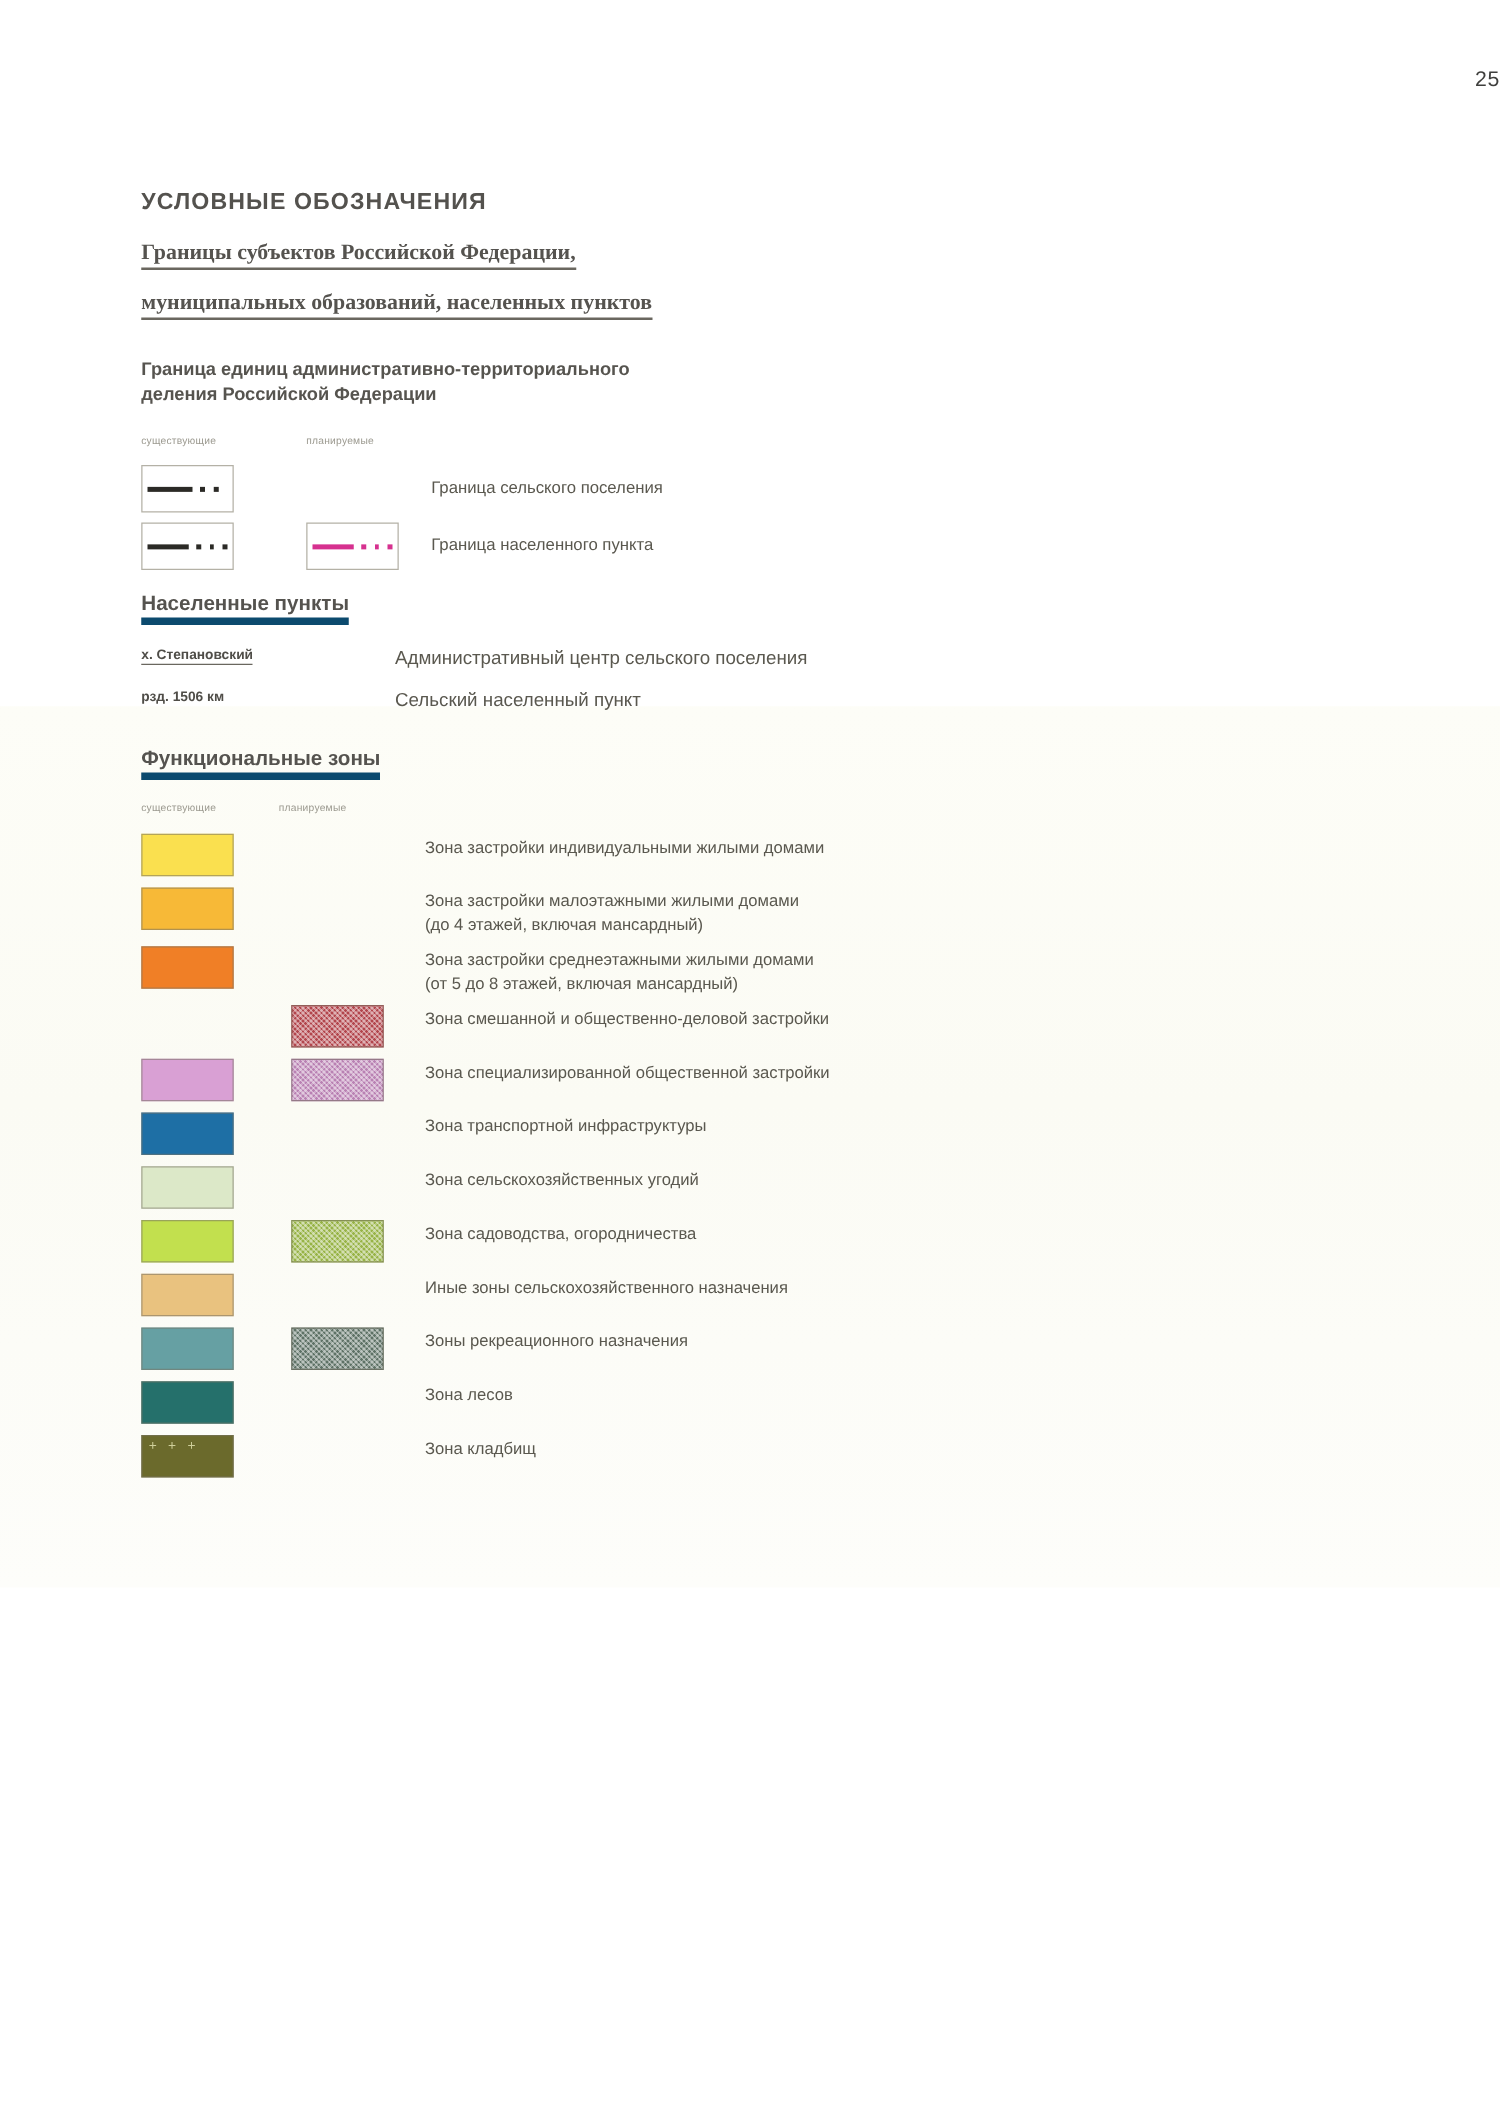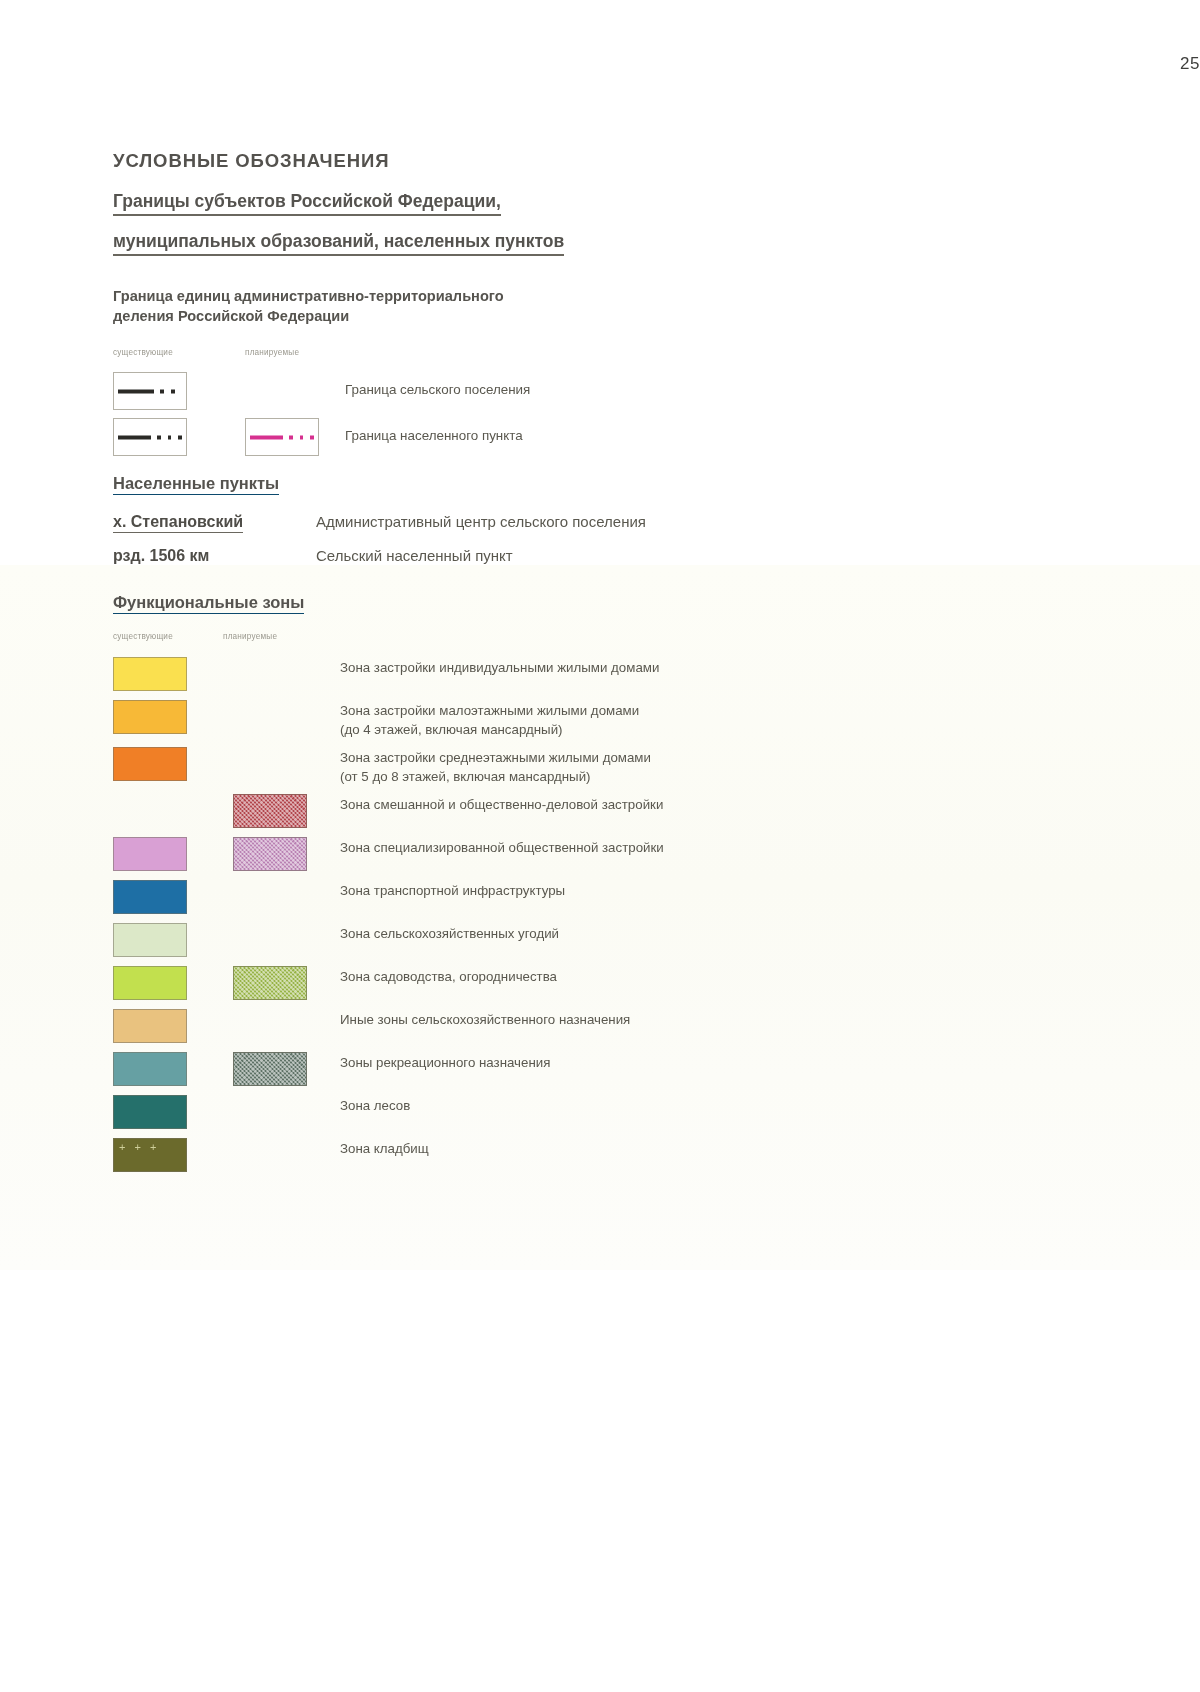--- a/index.html
+++ b/index.html
@@ -55,20 +55,21 @@
   }
   .title-underline {
     font-size: 17.5px;
     font-weight: bold;
     color: #55534f;
     line-height: 1.32;
     margin: 0 0 14px 0;
     display: inline-block;
     border-bottom: 2px solid #6a675f;
     padding-bottom: 1px;
+    font-family: Liberation Serif, serif;
   }
   .subtitle {
     font-size: 14.6px;
     font-weight: bold;
     color: #56544f;
     line-height: 1.38;
     margin: 0 0 22px 0;
   }
 
   .col-heads {
@@ -127,35 +128,35 @@
     font-size: 13.4px;
     color: #5a584f;
     white-space: nowrap;
   }
 
   .section-head {
     font-size: 16.5px;
     font-weight: bold;
     color: #55534f;
     display: inline-block;
-    border-bottom: 1px solid #0c4a6e;
+    border-bottom: 6px solid #0c4a6e;
     padding-bottom: 1px;
     margin: 12px 0 18px 0;
   }
 
   
   .settle-row {
     position: relative;
     height: 34px;
   }
   .settle-name {
     position: absolute;
     left: 0;
     top: 0;
-    font-size: 16px;
+    font-size: 11px;
     font-weight: bold;
     color: #4f4d48;
     white-space: nowrap;
   }
   .settle-name.underlined {
     border-bottom: 1.5px solid #6a675f;
     padding-bottom: 1px;
   }
   .settle-desc {
     position: absolute;

